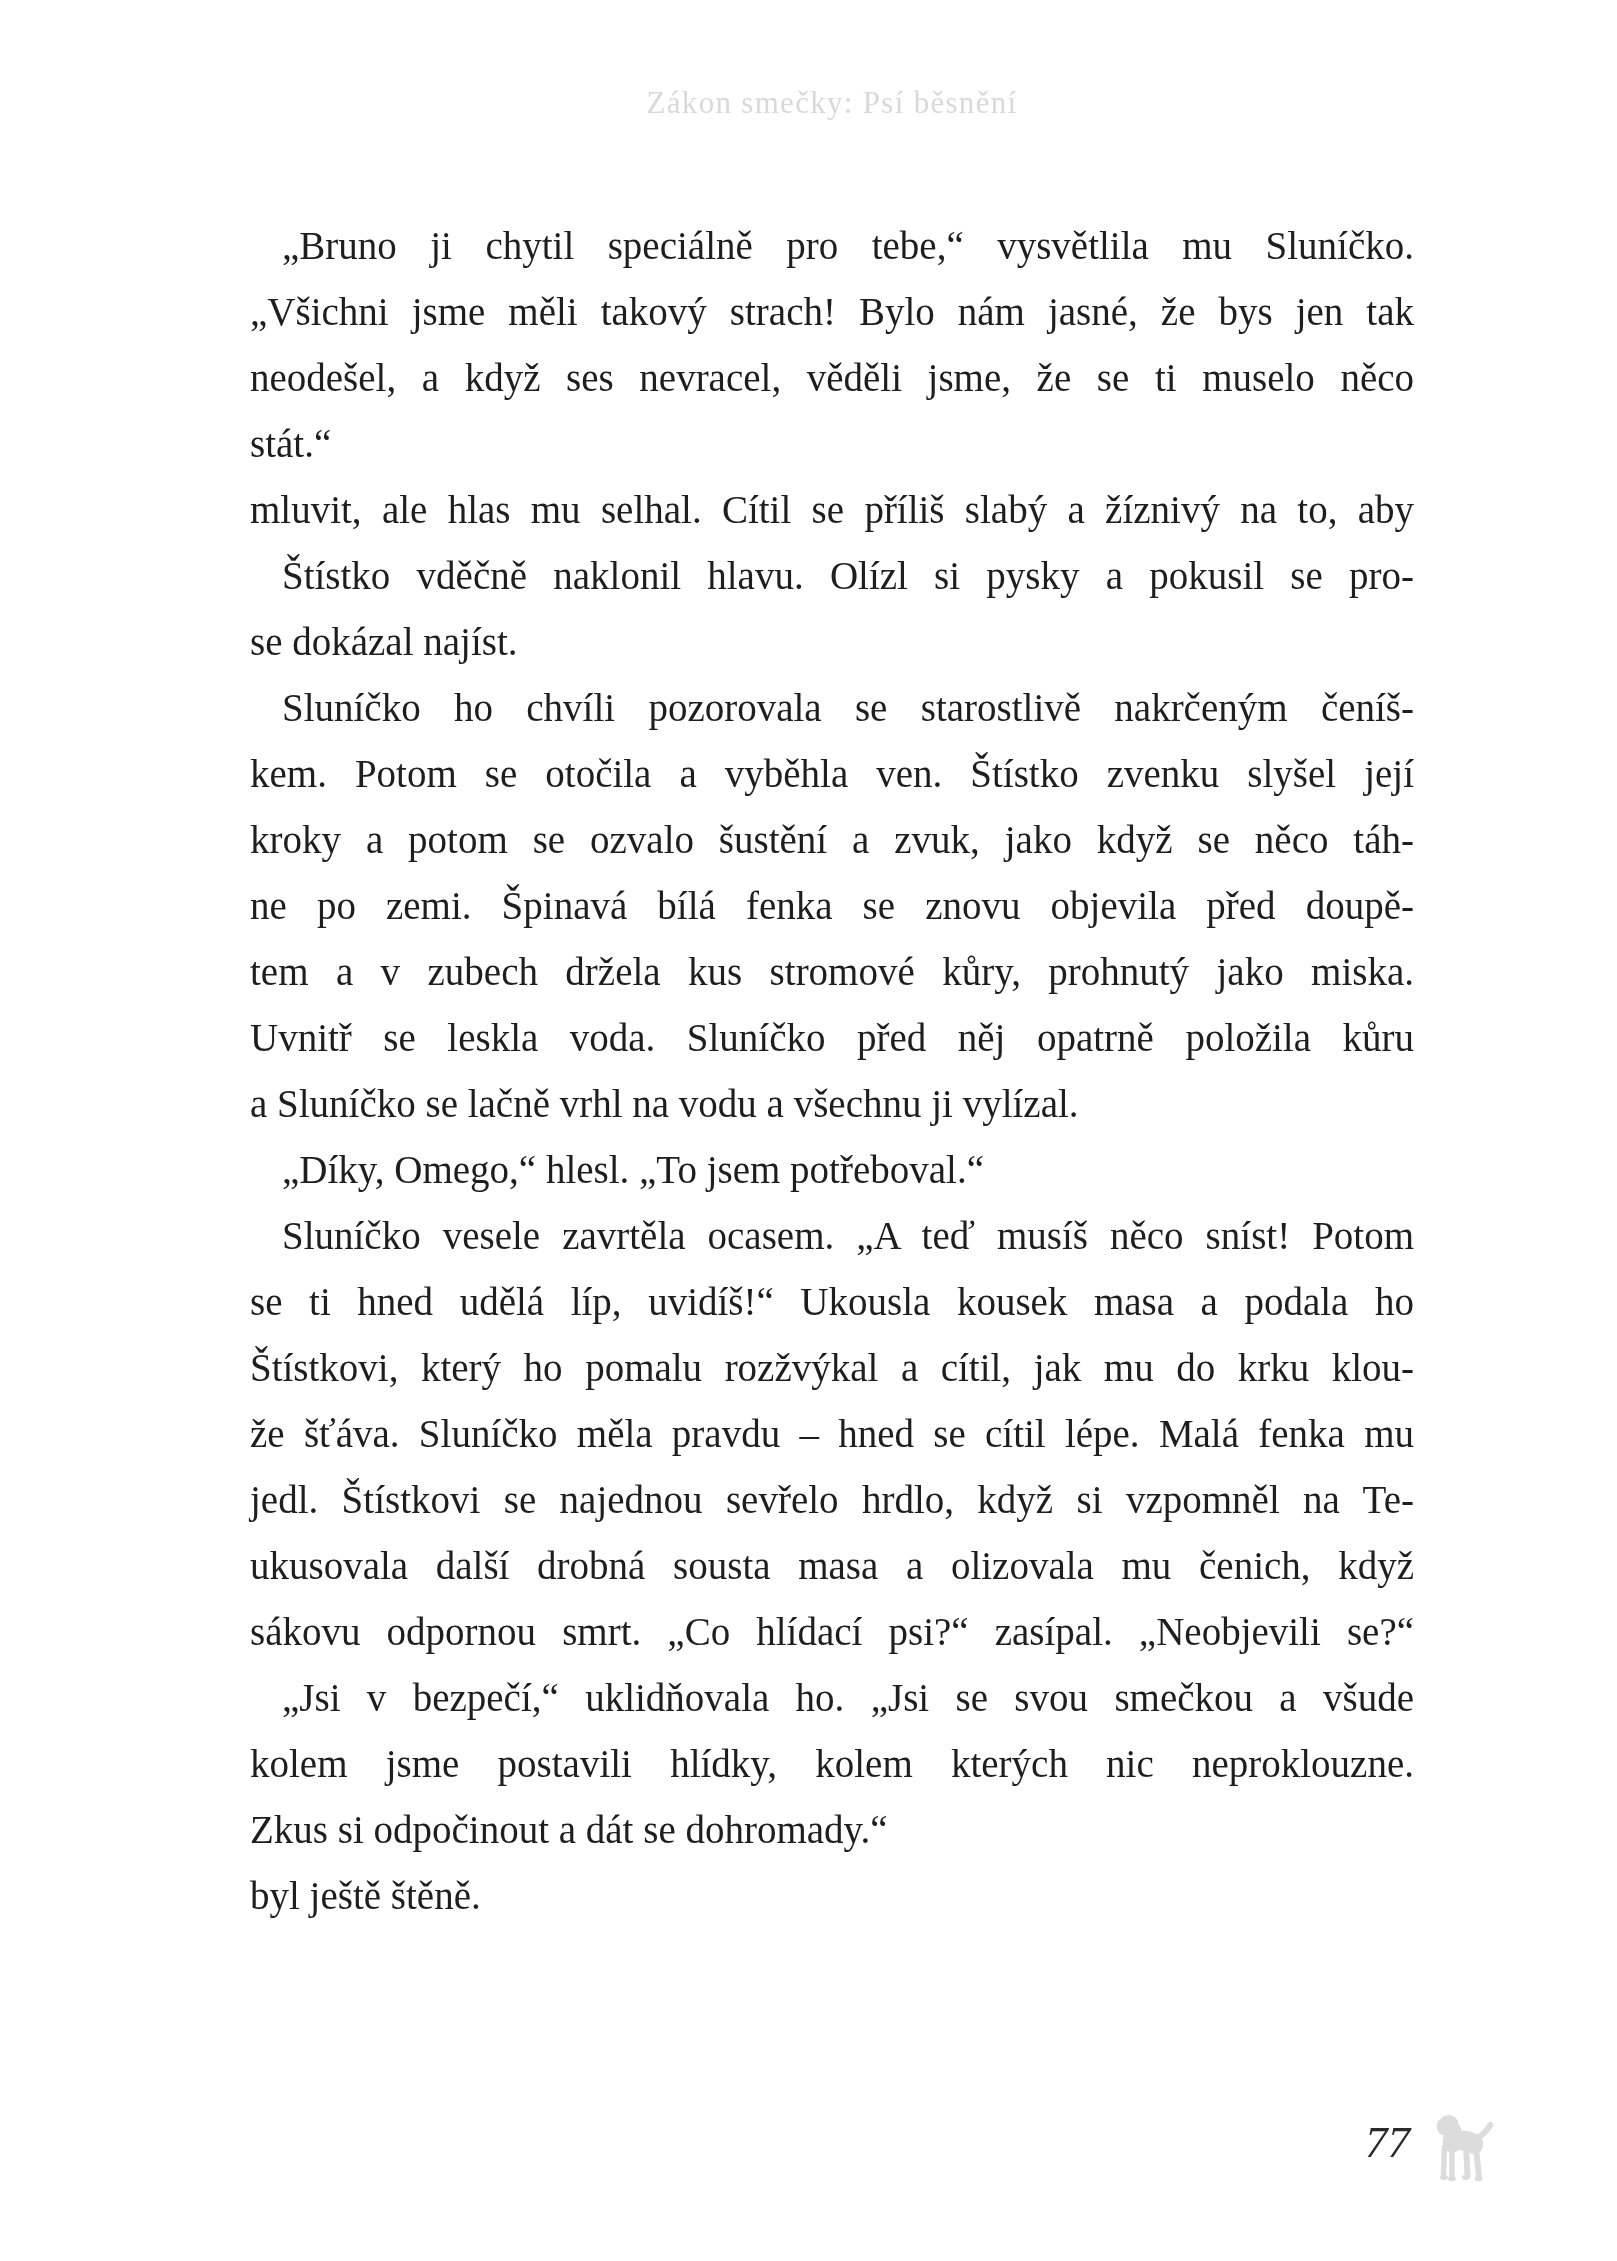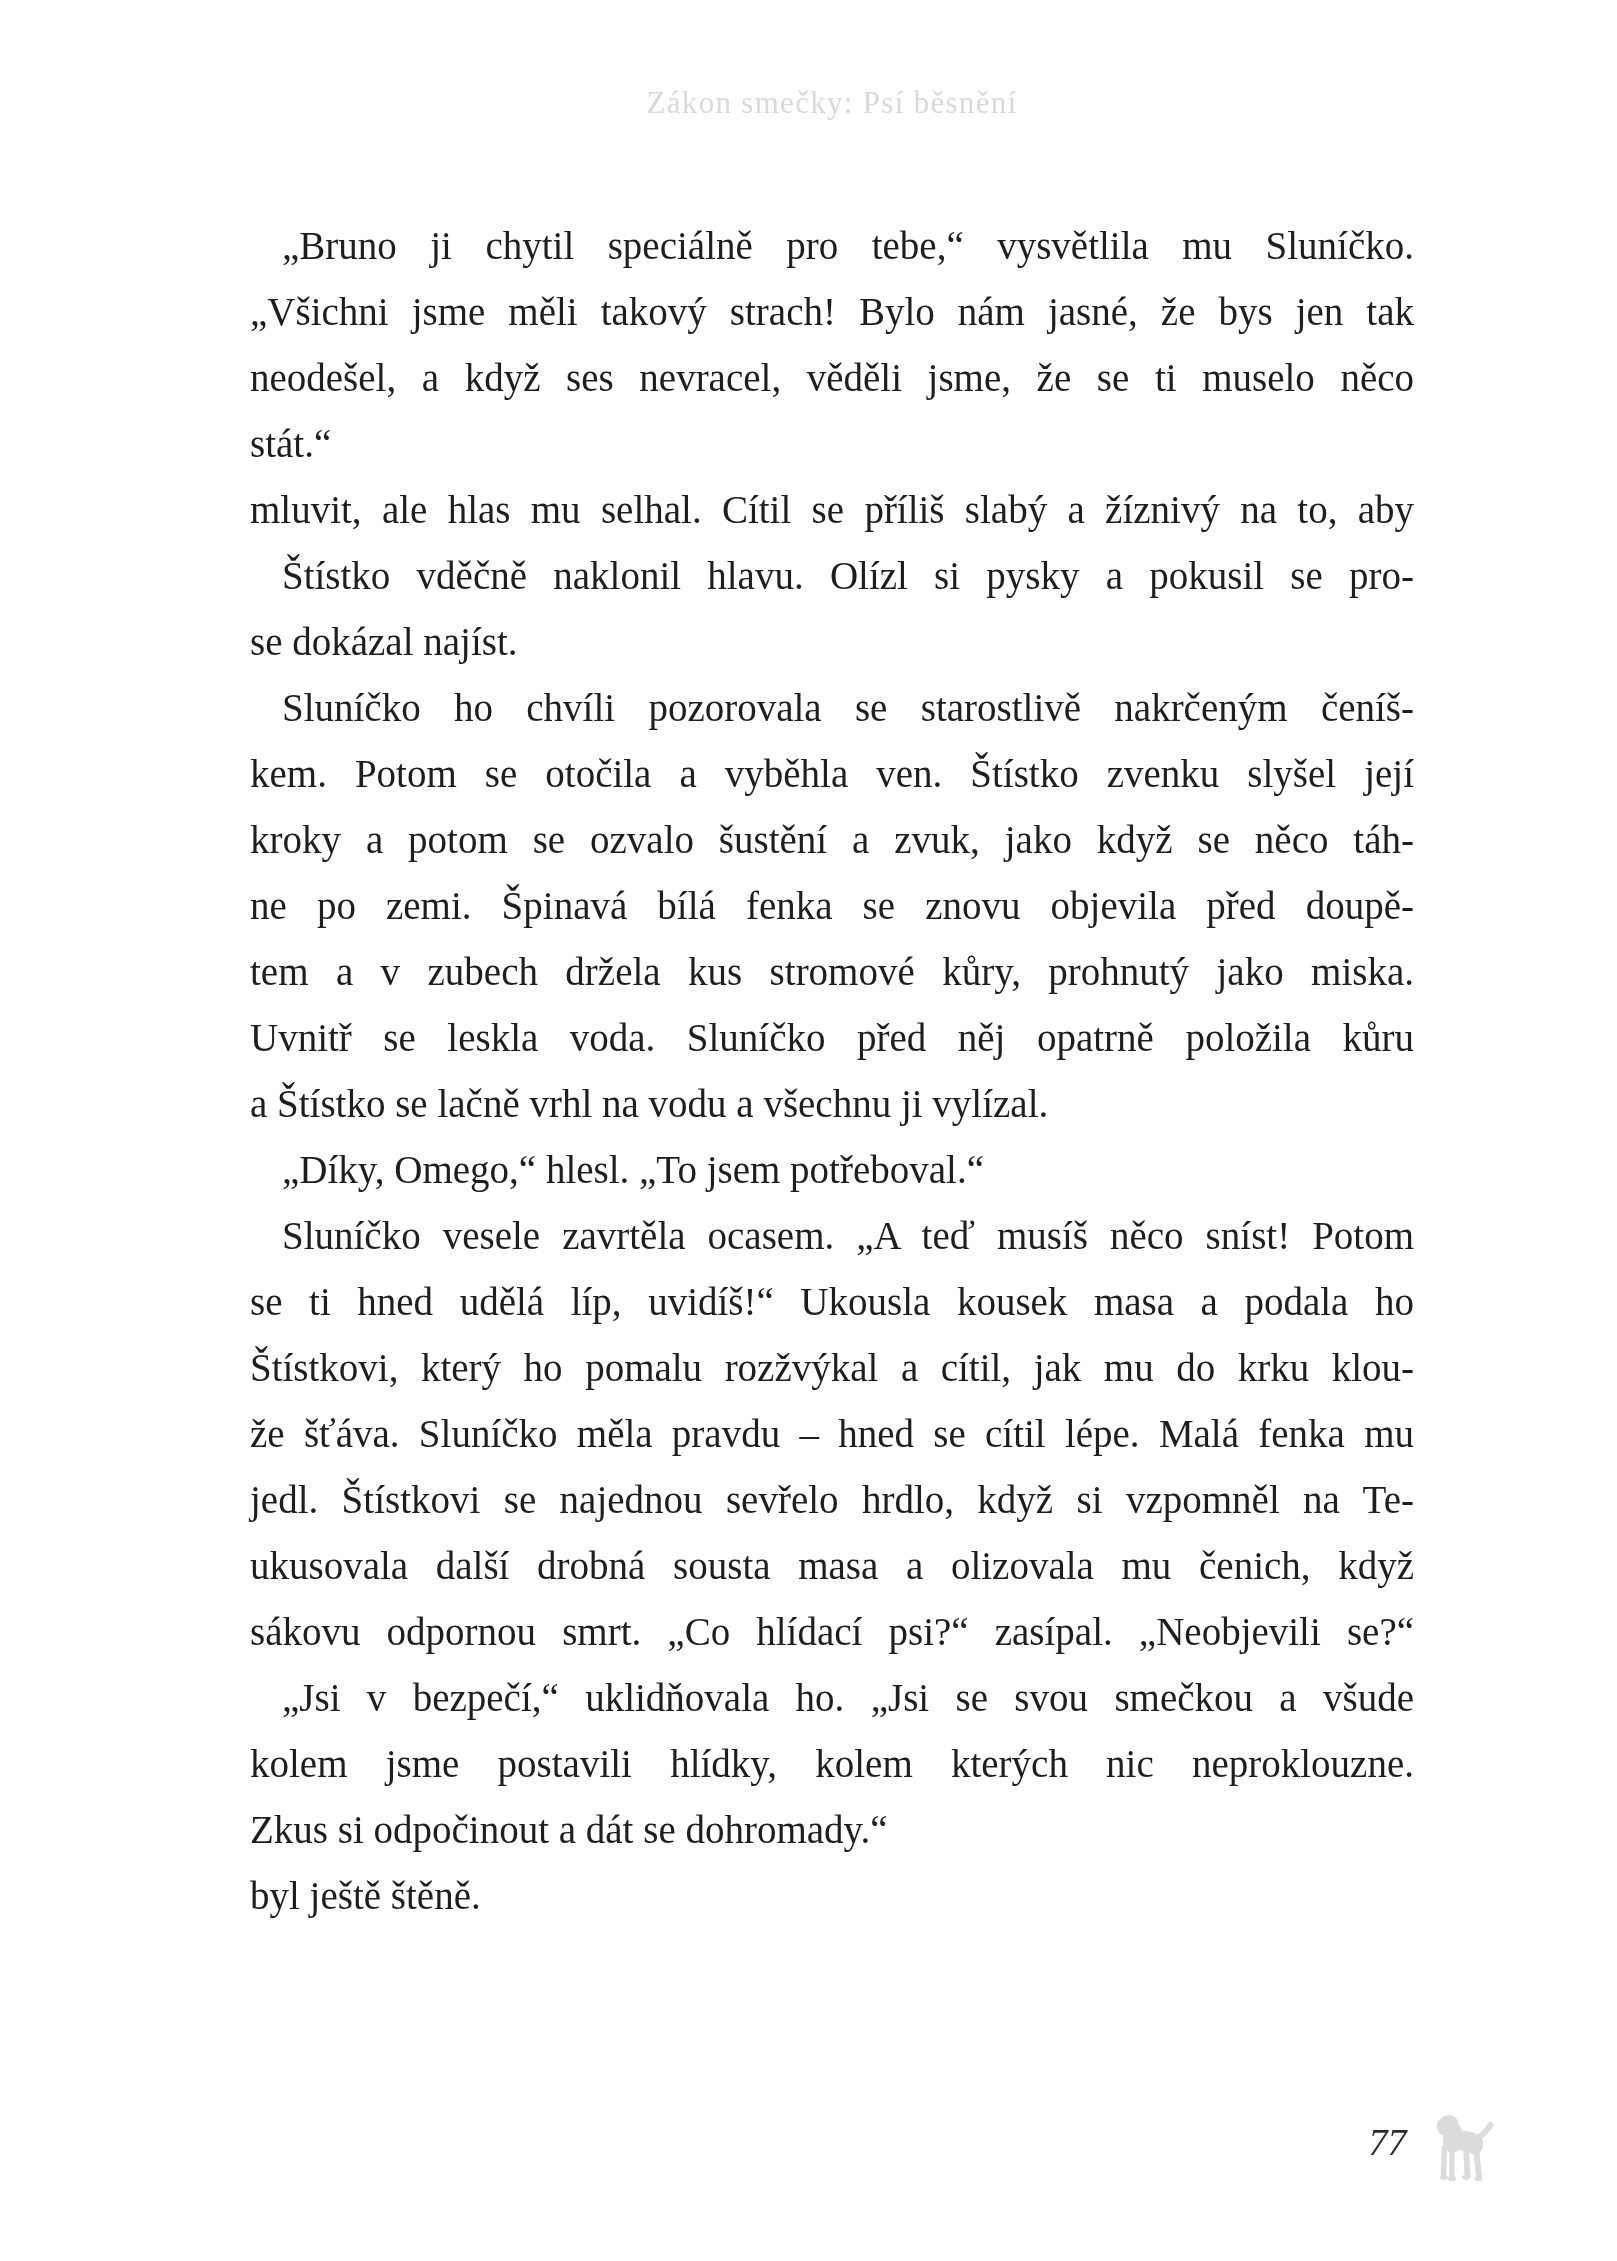--- a/index.html
+++ b/index.html
@@ -48,21 +48,21 @@
   .line.indent {
     padding-left: 32px;
   }
   .page-number {
     position: absolute;
     left: 1354px;
     top: 2119px;
     width: 67px;
     text-align: center;
     font-style: italic;
-    font-size: 38px;
+    font-size: 45px;
     line-height: 47px;
     color: var(--pagenum-color, #2a2a2a);
   }
   .dog {
     position: absolute;
     left: 1436px;
     top: 2114px;
     width: 61px;
     height: 71px;
   }
@@ -82,21 +82,21 @@
       <div class="line">stát.“</div>
       <div class="line j">mluvit, ale hlas mu selhal. Cítil se příliš slabý a žíznivý na to, aby</div>
       <div class="line j indent">Štístko vděčně naklonil hlavu. Olízl si pysky a pokusil se pro-</div>
       <div class="line">se dokázal najíst.</div>
       <div class="line j indent">Sluníčko ho chvíli pozorovala se starostlivě nakrčeným čeníš-</div>
       <div class="line j">kem. Potom se otočila a vyběhla ven. Štístko zvenku slyšel její</div>
       <div class="line j">kroky a potom se ozvalo šustění a zvuk, jako když se něco táh-</div>
       <div class="line j">ne po zemi. Špinavá bílá fenka se znovu objevila před doupě-</div>
       <div class="line j">tem a v zubech držela kus stromové kůry, prohnutý jako miska.</div>
       <div class="line j">Uvnitř se leskla voda. Sluníčko před něj opatrně položila kůru</div>
-      <div class="line">a Štístko se lačně vrhl na vodu a všechnu ji vylízal.</div>
+      <div class="line">a Sluníčko se lačně vrhl na vodu a všechnu ji vylízal.</div>
       <div class="line indent">„Díky, Omego,“ hlesl. „To jsem potřeboval.“</div>
       <div class="line j indent">Sluníčko vesele zavrtěla ocasem. „A teď musíš něco sníst! Potom</div>
       <div class="line j">se ti hned udělá líp, uvidíš!“ Ukousla kousek masa a podala ho</div>
       <div class="line j">Štístkovi, který ho pomalu rozžvýkal a cítil, jak mu do krku klou-</div>
       <div class="line j">že šťáva. Sluníčko měla pravdu – hned se cítil lépe. Malá fenka mu</div>
       <div class="line j">jedl. Štístkovi se najednou sevřelo hrdlo, když si vzpomněl na Te-</div>
       <div class="line j">ukusovala další drobná sousta masa a olizovala mu čenich, když</div>
       <div class="line j">sákovu odpornou smrt. „Co hlídací psi?“ zasípal. „Neobjevili se?“</div>
       <div class="line j indent">„Jsi v bezpečí,“ uklidňovala ho. „Jsi se svou smečkou a všude</div>
       <div class="line j">kolem jsme postavili hlídky, kolem kterých nic neproklouzne.</div>

